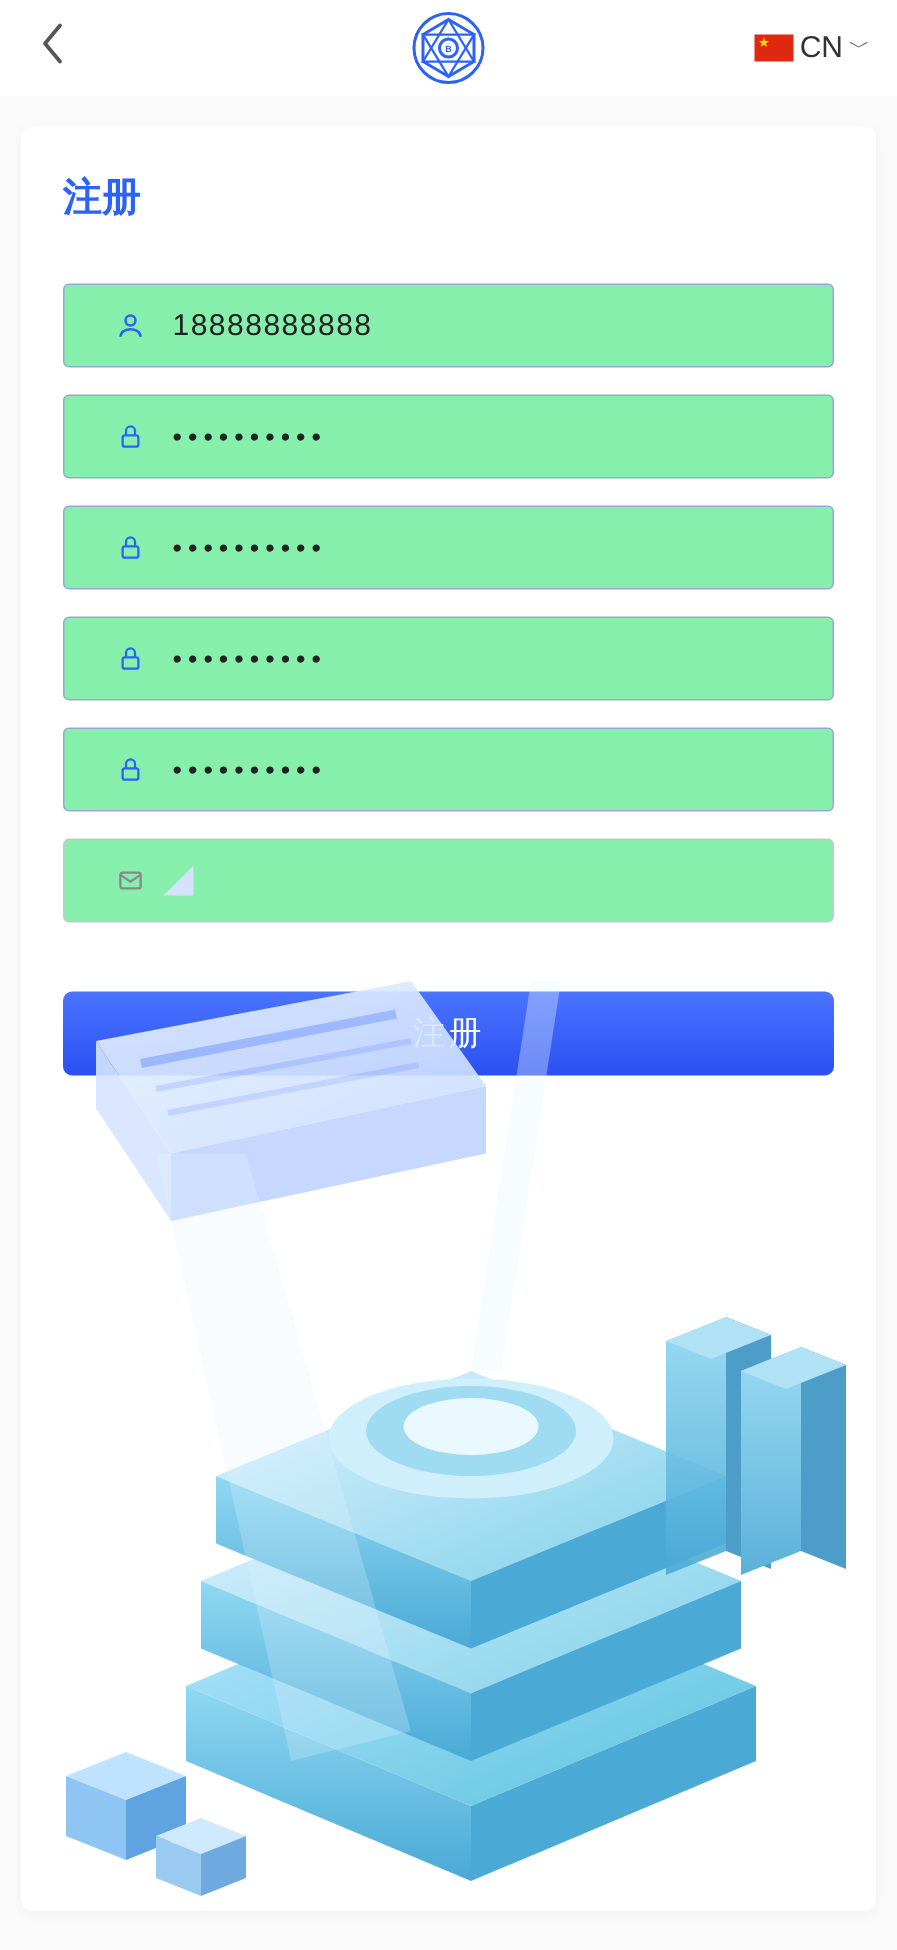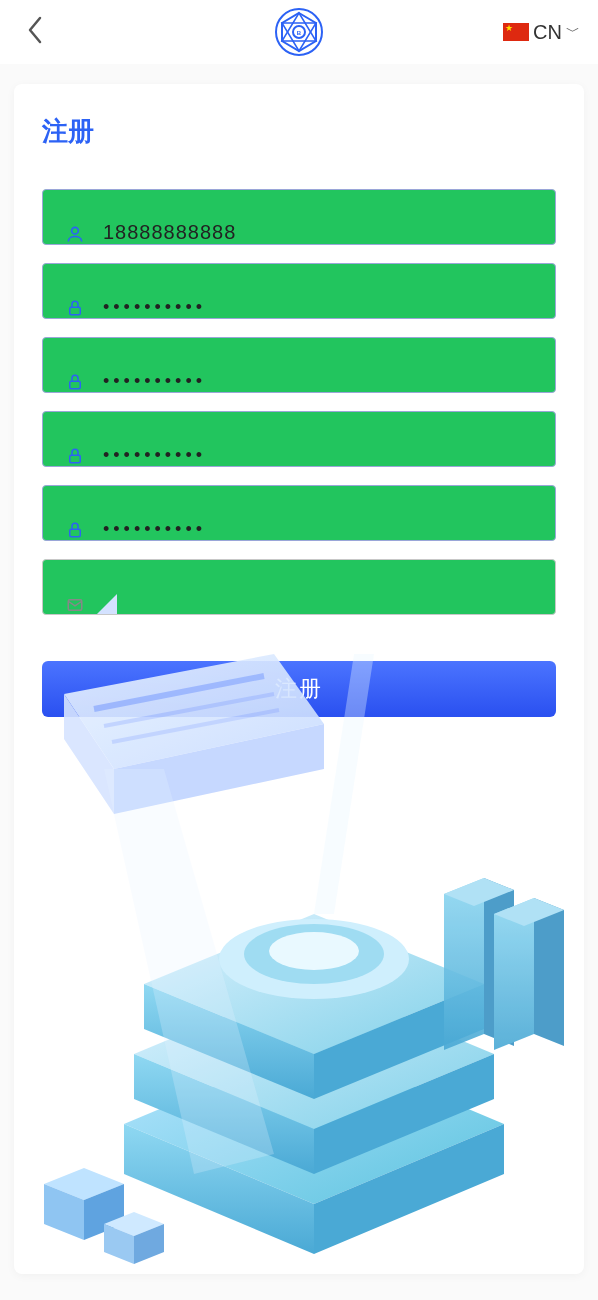--- a/index.html
+++ b/index.html
@@ -74,27 +74,27 @@
   }
   .title {
     color: #2c62f5;
     font-size: 26px;
     font-weight: 700;
     margin-bottom: 40px;
   }
 
   .field {
     display: flex;
-    align-items: flex-end;
+    align-items: center;
     border: 1px solid #9aa6d8;
     border-radius: 4px;
     height: 56px;
     margin-bottom: 18px;
-    padding: 0 18px;
-    background: #22c55e;
+    padding: 0 30px;
+    background: #86efac;
   }
   .field.invite { border-color: #c7c7c7; }
   .field .icon {
     width: 28px;
     display: flex;
     align-items: center;
     justify-content: center;
     color: #2c62f5;
   }
   .field.invite .icon { color: #888; }

